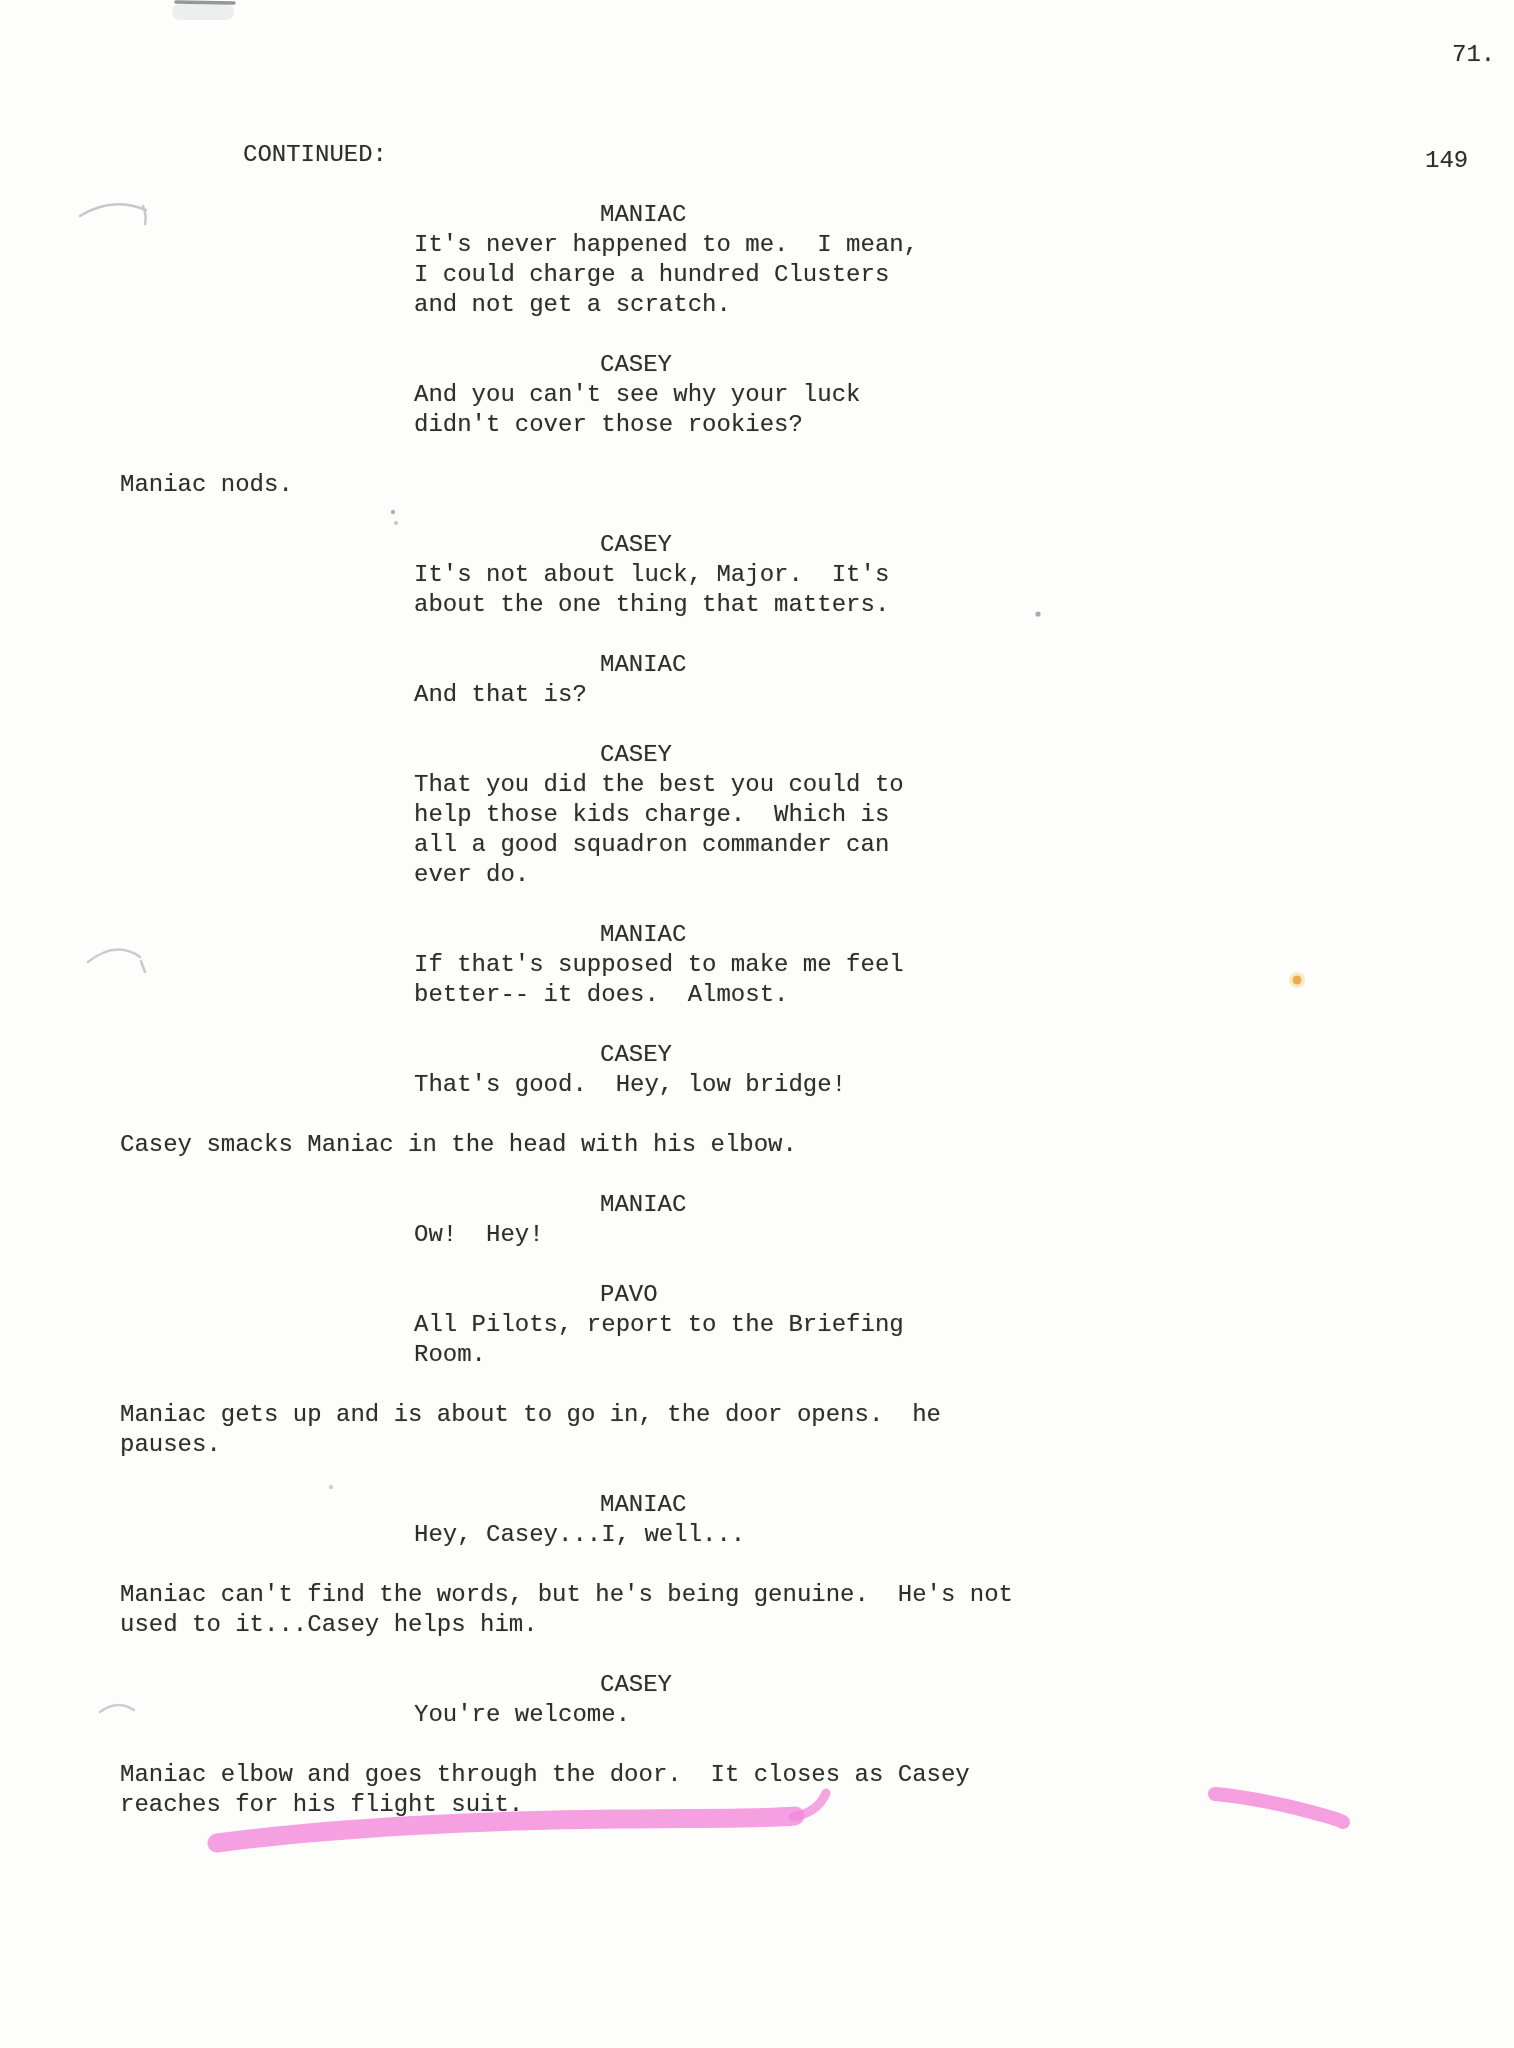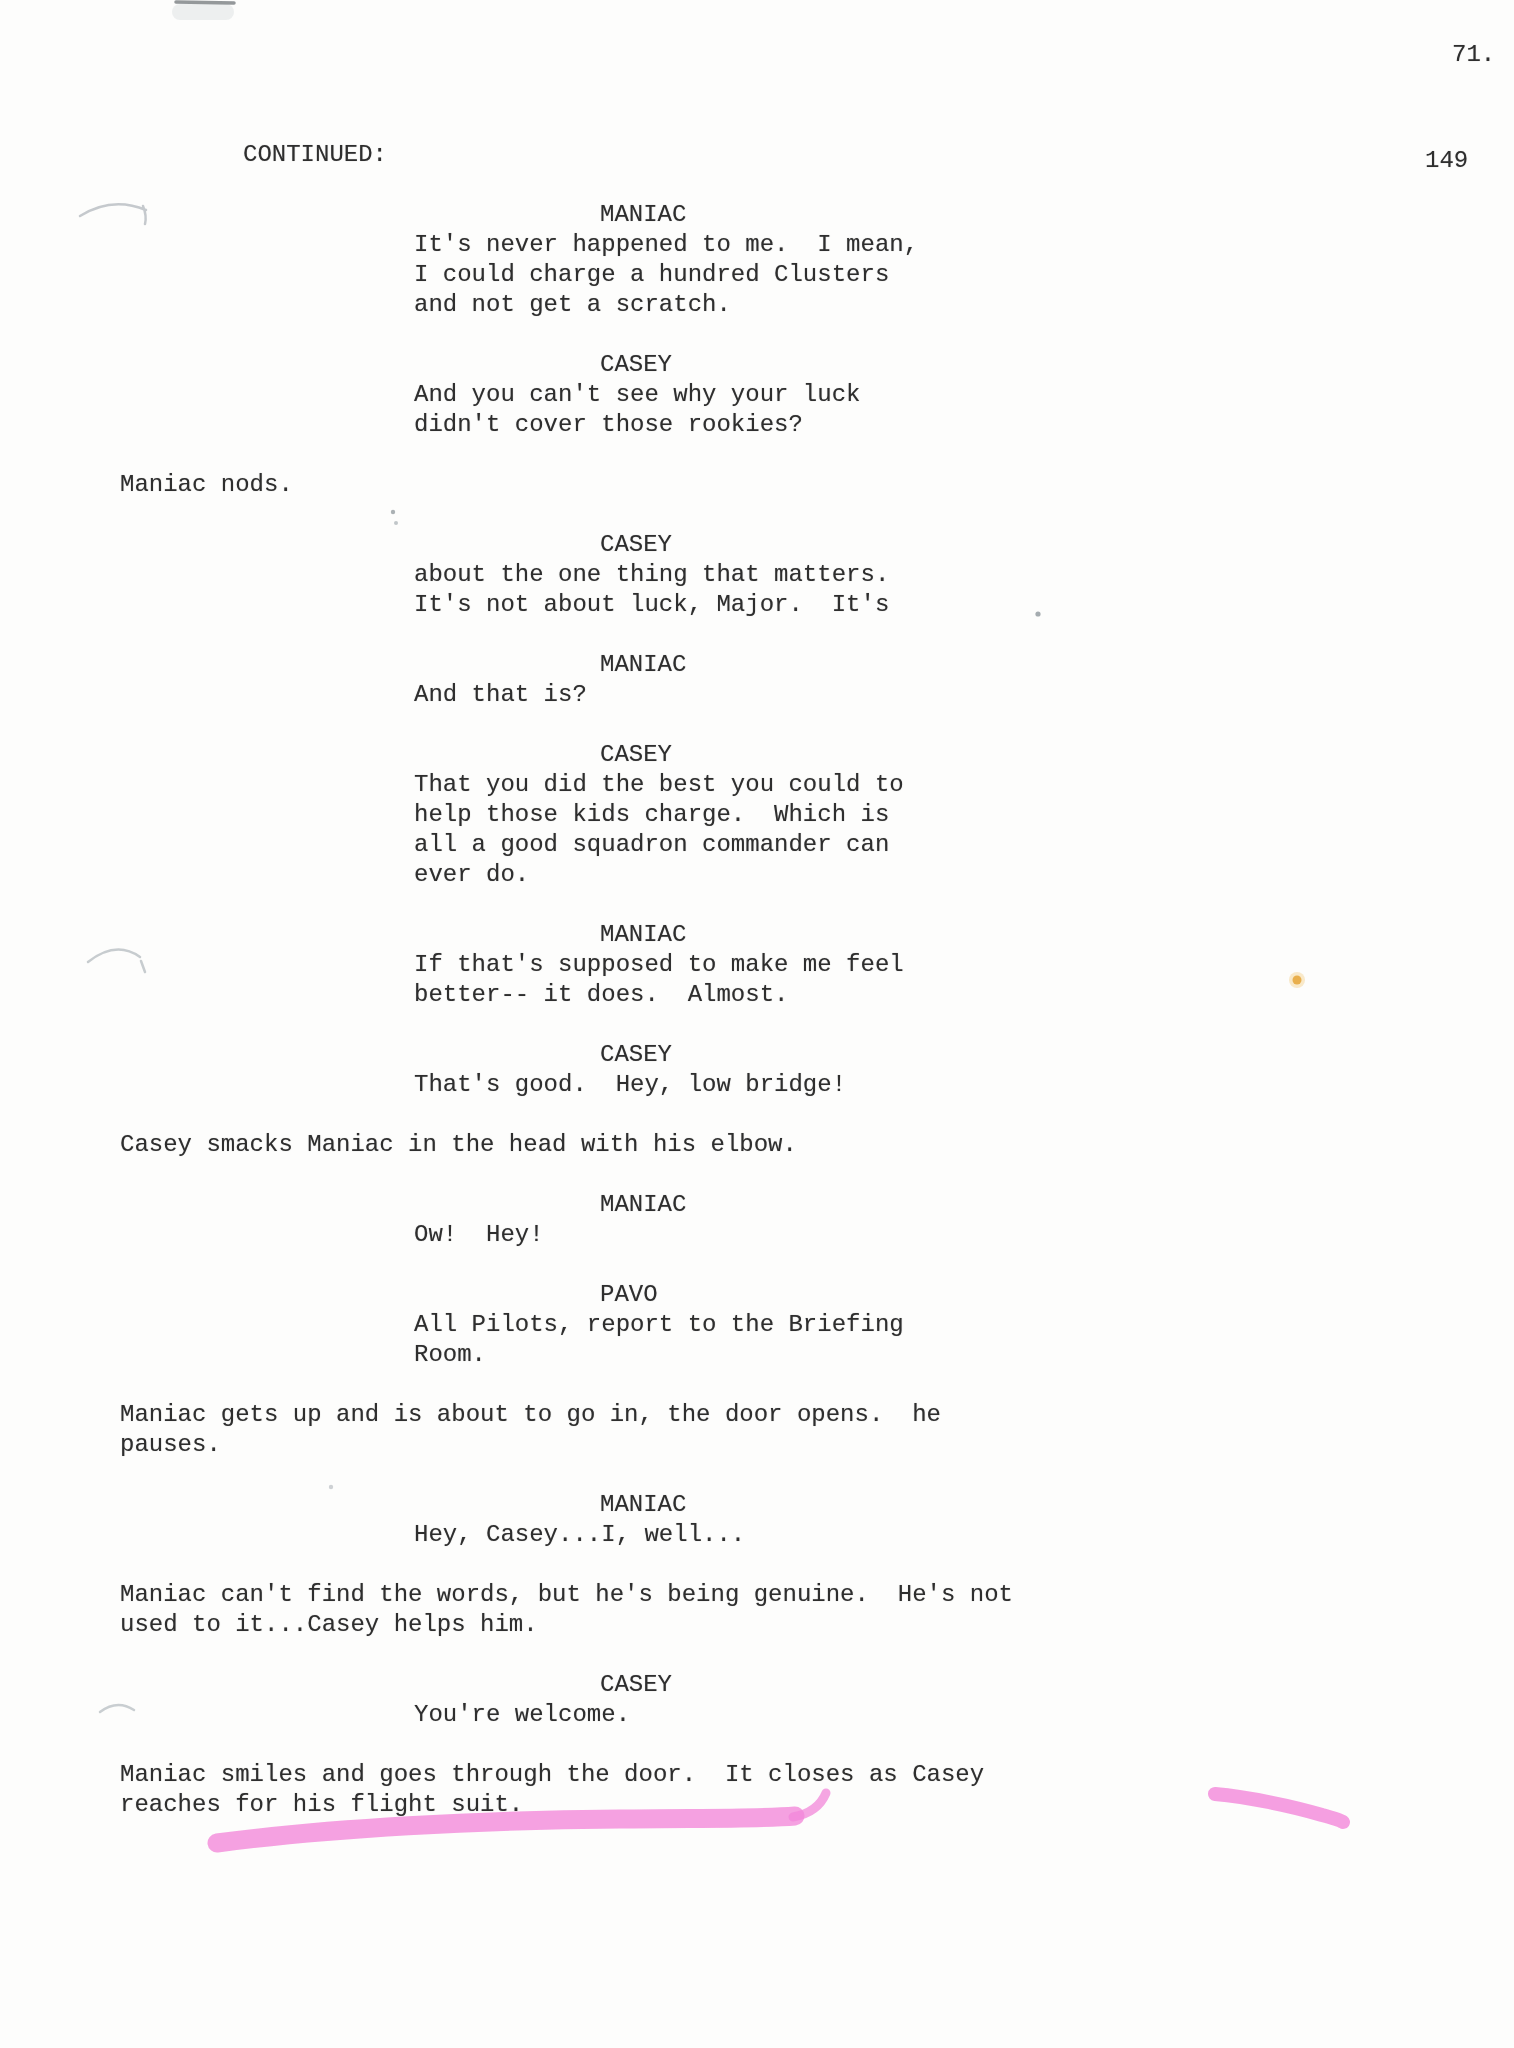--- a/index.html
+++ b/index.html
@@ -60,22 +60,22 @@
       <div class="block dialogue">
         <div class="char">CASEY</div>
         <div class="line">And you can't see why your luck</div>
         <div class="line">didn't cover those rookies?</div>
       </div>
       <div class="block action">
         <div class="line">Maniac nods.</div>
       </div>
       <div class="block dialogue">
         <div class="char">CASEY</div>
+        <div class="line">It's not about luck, Major.  It's</div>
         <div class="line">about the one thing that matters.</div>
-        <div class="line">It's not about luck, Major.  It's</div>
       </div>
       <div class="block dialogue">
         <div class="char">MANIAC</div>
         <div class="line">And that is?</div>
       </div>
       <div class="block dialogue">
         <div class="char">CASEY</div>
         <div class="line">That you did the best you could to</div>
         <div class="line">help those kids charge.  Which is</div>
         <div class="line">all a good squadron commander can</div>
@@ -112,21 +112,21 @@
       </div>
       <div class="block action">
         <div class="line">Maniac can't find the words, but he's being genuine.  He's not</div>
         <div class="line">used to it...Casey helps him.</div>
       </div>
       <div class="block dialogue">
         <div class="char">CASEY</div>
         <div class="line">You're welcome.</div>
       </div>
       <div class="block action">
-        <div class="line">Maniac smiles and goes through the door.  It closes as Casey</div>
+        <div class="line">Maniac elbow and goes through the door.  It closes as Casey</div>
         <div class="line">reaches for his flight suit.</div>
       </div>
     </div>
 </div>
 
 <svg class="overlay" width="1514" height="2048" viewBox="0 0 1514 2048">
 
   <rect x="172" y="4" width="62" height="16" rx="8" fill="#d9dde0" opacity="0.45"></rect>
   <path d="M 176 2 L 234 3" stroke="#666c70" stroke-width="3.5" fill="none" opacity="0.7" stroke-linecap="round"></path>
 

